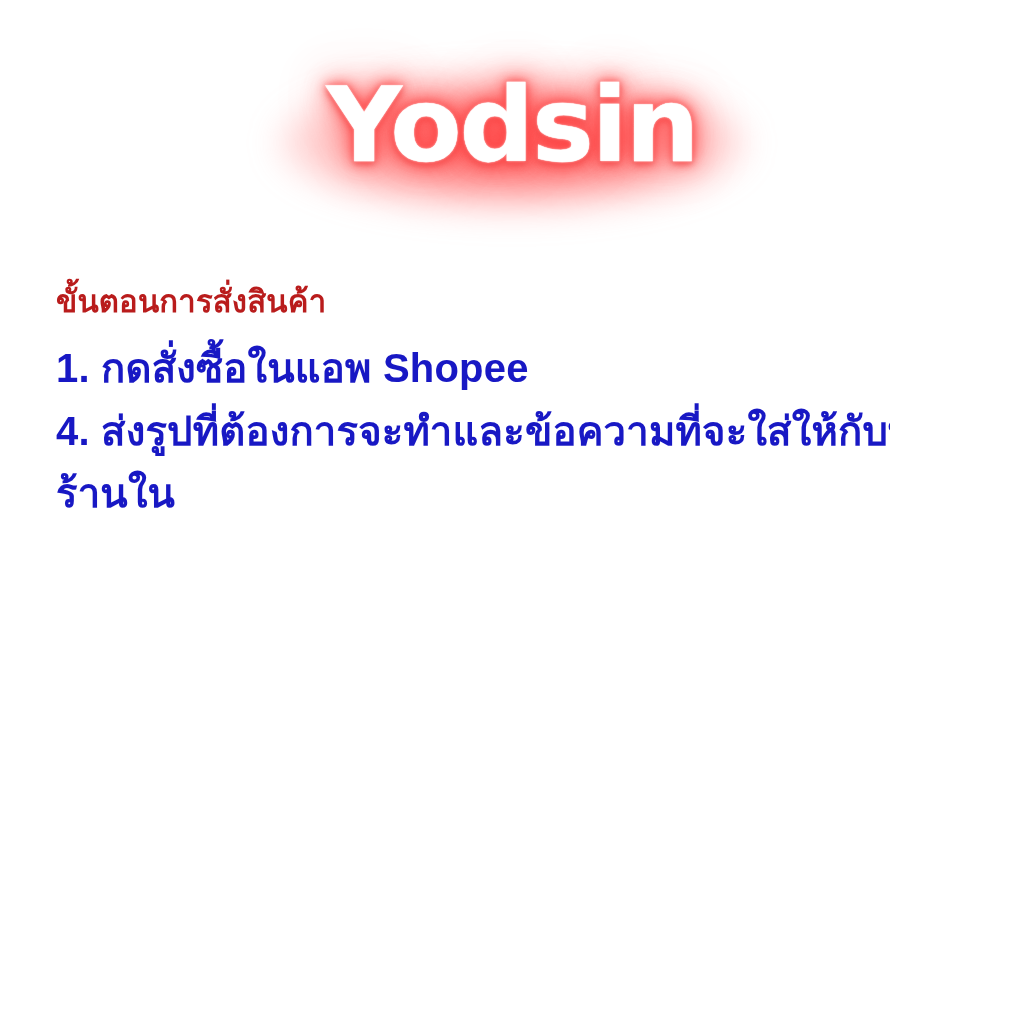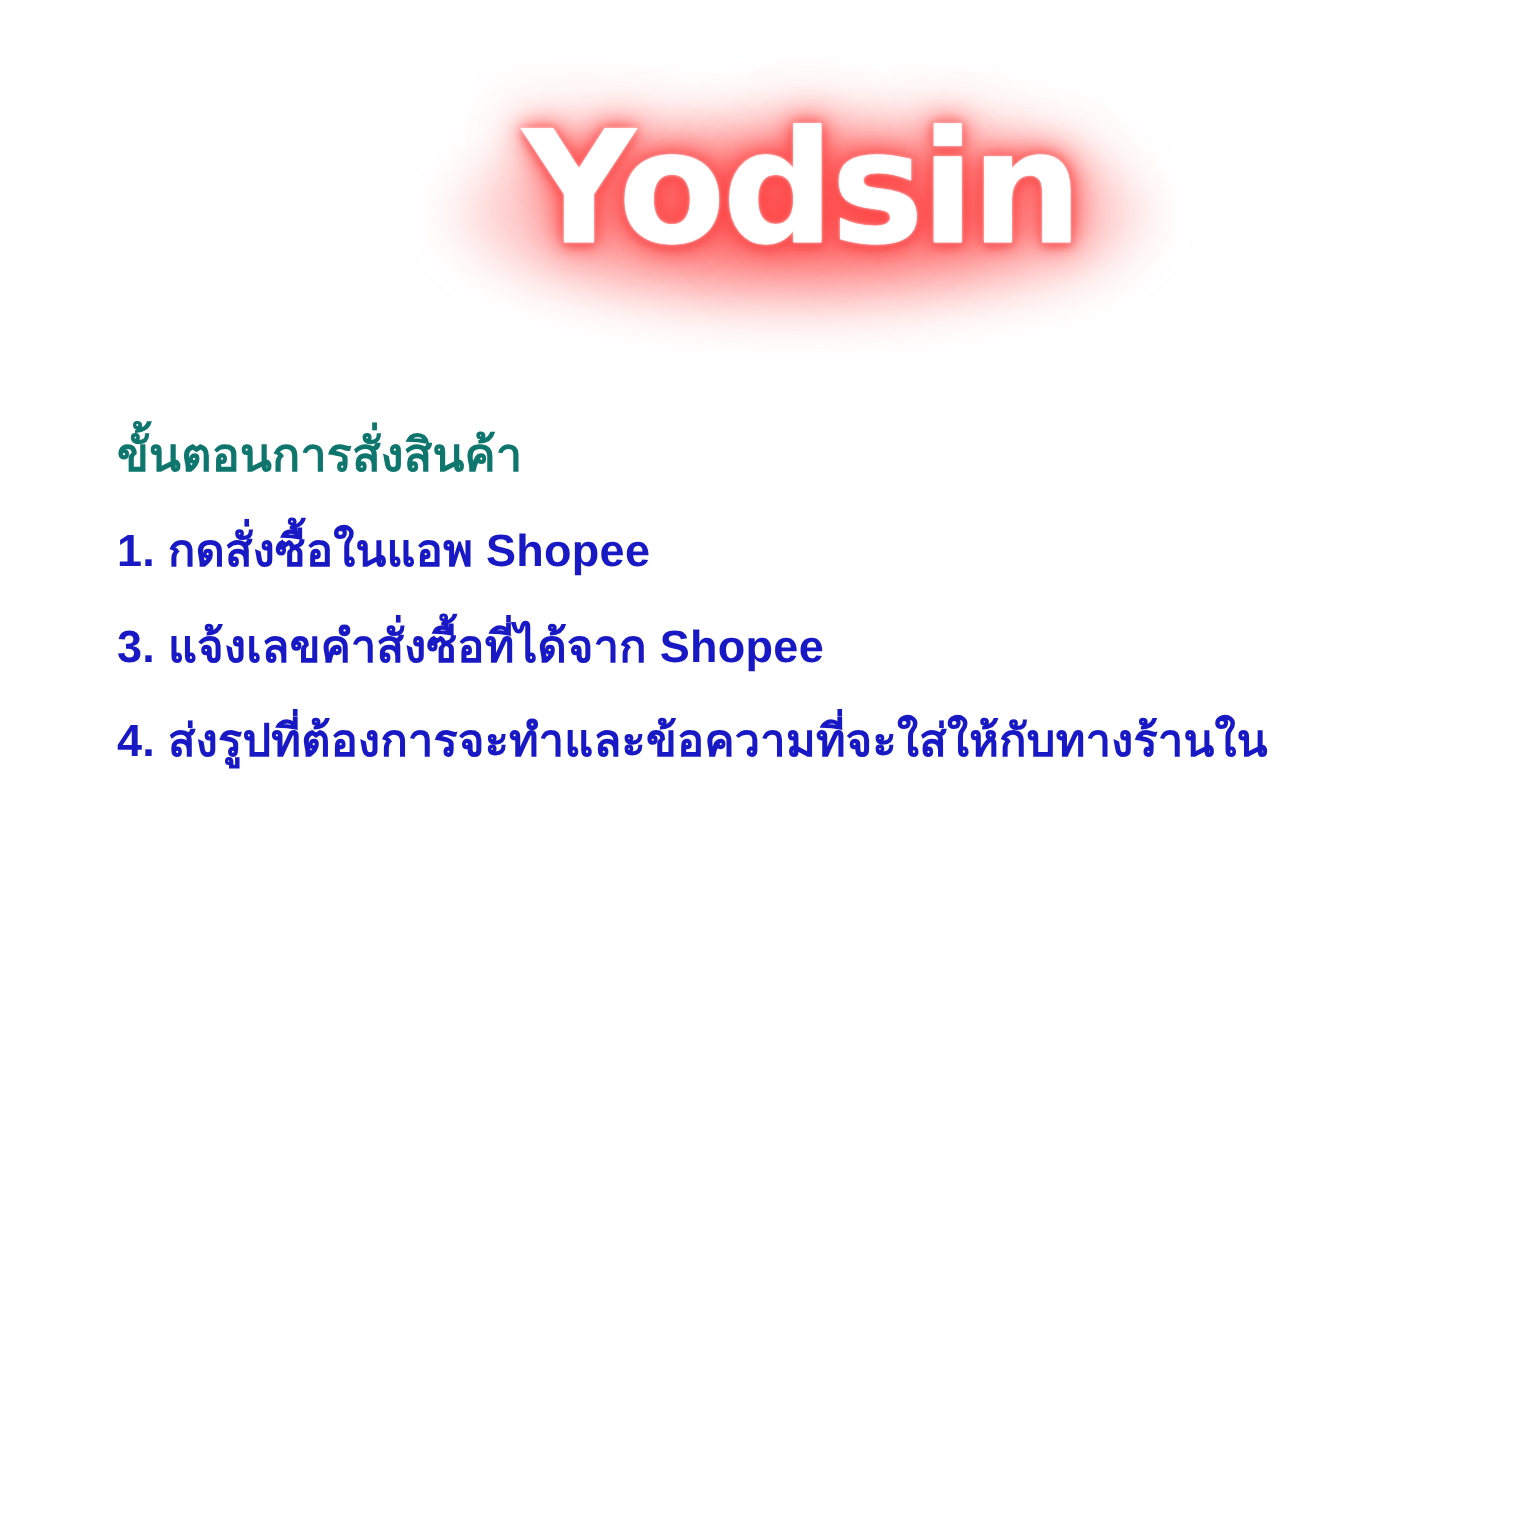--- a/index.html
+++ b/index.html
@@ -7,21 +7,20 @@
     padding: 0;
     background: #ffffff;
   }
   #page {
     position: relative;
     width: 890px;
     height: 1024px;
     background: #ffffff;
     overflow: hidden;
     font-family: "Liberation Sans", "DejaVu Sans", sans-serif;
-    margin-left: 22px;
   }
 
   
   .logo-wrap {
     position: absolute;
     left: 0;
     top: 0;
     width: 1024px;
     height: 250px;
     display: flex;
@@ -70,26 +69,26 @@
   
   .copy {
     position: absolute;
     left: 56px;
     top: 272px;
     width: 930px;
   }
   .line {
     font-family: "Liberation Sans", "DejaVu Sans", sans-serif;
     font-weight: 700;
-    font-size: 30px;
+    font-size: 40px;
     line-height: 64px;
     white-space: pre-wrap;
     letter-spacing: 0.2px;
   }
-  .line.red   { color: #0f766e; }
+  .line.red   { color: #b91c1c; font-family: Liberation Mono, monospace; }
   .line.blue  { color: #1818c4; }
 
   .line.heading { font-size: 31px; }
   .line.wrapline {
     line-height: 62px;
   }
   .line.footnote { font-size: 29px; }
 </style>
 </head>
 <body>
@@ -103,20 +102,19 @@
 
   <div class="copy">
 
     <div class="line red heading">ขั้นตอนการสั่งสินค้า</div>
 
     <div class="line blue">1. กดสั่งซื้อในแอพ Shopee</div>
 
 
 
 
-    <div class="line blue">3. แจ้งเลขคำสั่งซื้อที่ได้จาก Shopee</div>
 
     <div class="line blue wrapline">4. ส่งรูปที่ต้องการจะทำและข้อความที่จะใส่ให้กับทางร้านใน</div>
 
 
 
   </div>
 </div>
 
 </body></html>

